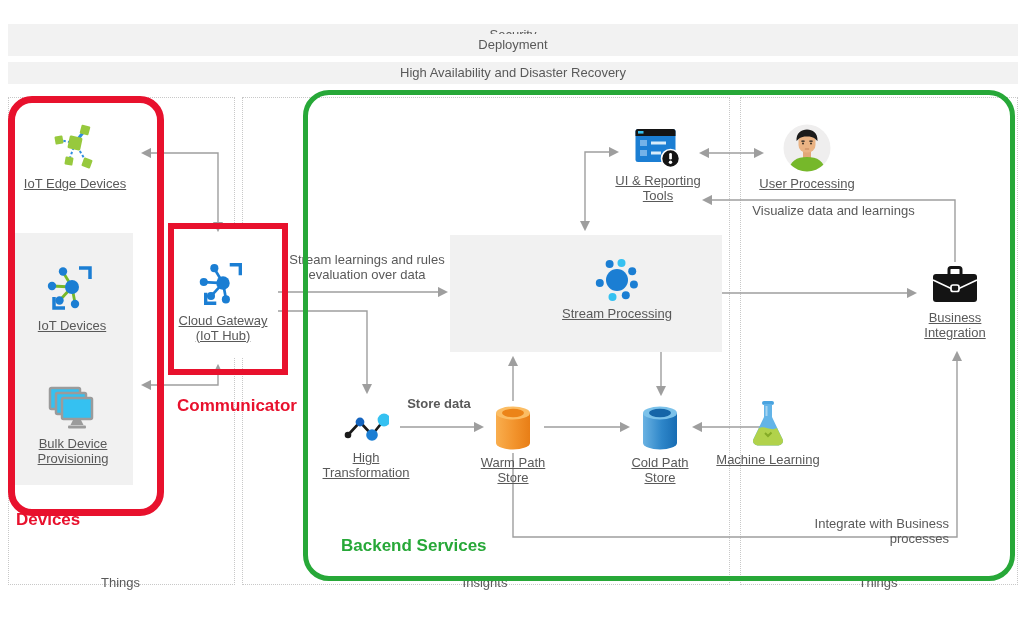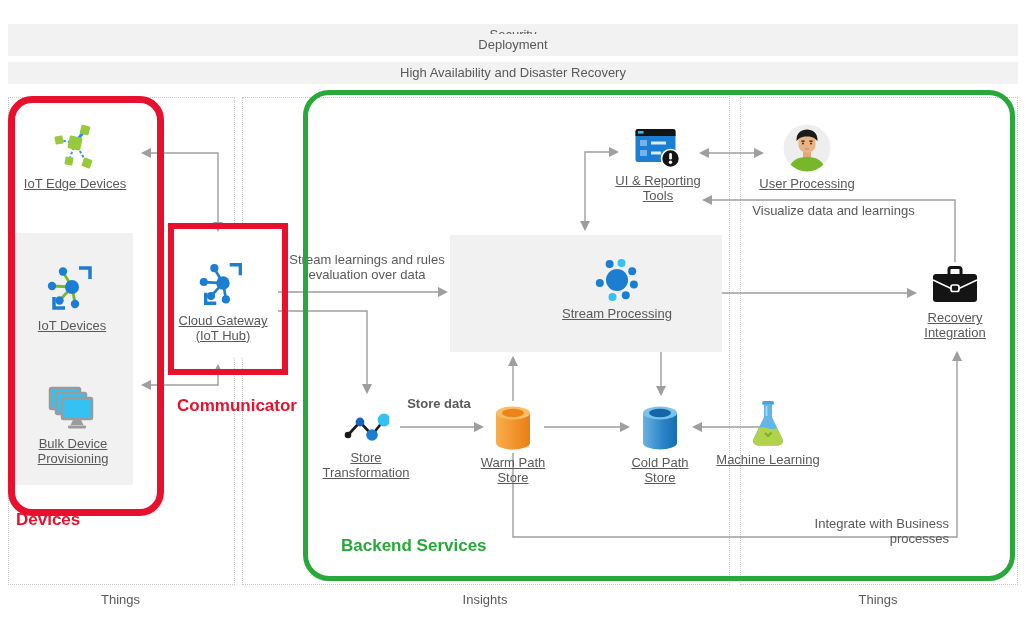--- a/index.html
+++ b/index.html
@@ -1,21 +1,21 @@
 <!DOCTYPE html>
 <html style="--red: #e8112d; --green: #27a838; --arrow_gray: #9e9e9e; --text_gray: #595959; --panel_gray: #f2f2f2; --dotted_gray: #c8c8c8; --azure_blue: #1b7ed3; --cyan: #35c1f1; --icon_green: #76b82a; --edge_green: #97c93d; --warm_orange: #f2932c; --cold_blue: #2e86c9; --icon_black: #141414;"><head>
 <meta charset="utf-8">
 <style>
   html,body{margin:0;padding:0;background:#fff;}
   #canvas{position:relative;width:1024px;height:617px;background:#fff;overflow:hidden;
           font-family:"Liberation Sans","DejaVu Sans",sans-serif;color:var(--text_gray,#595959);}
   .bar{position:absolute;left:8px;width:1010px;height:22px;background:var(--panel_gray,#f2f2f2);
        font-size:13px;line-height:22px;text-align:center;color:var(--text_gray,#595959);}
   .col{position:absolute;border:1px dotted var(--dotted_gray,#c8c8c8);z-index:1;}
-  .col-label{position:absolute;top:592px;font-size:13px;text-align:center;z-index:4;color:var(--text_gray,#595959);}
+  .col-label{position:absolute;top:575px;font-size:13px;text-align:center;z-index:4;color:var(--text_gray,#595959);}
   .graybox{position:absolute;background:#f1f1f1;z-index:2;}
   .whitebox{position:absolute;background:#fff;z-index:2;}
   .redbox{position:absolute;border:7px solid var(--red,#e8112d);border-radius:24px;z-index:5;pointer-events:none;}
   .redbox.square{border-width:6px;border-radius:0;}
   .greenbox{position:absolute;border:5px solid var(--green,#27a838);border-radius:26px;z-index:5;pointer-events:none;}
   .group-label{position:absolute;font-size:17px;font-weight:bold;z-index:6;}
   .group-label.red{color:var(--red,#e8112d);}
   .group-label.green{color:var(--green,#27a838);}
   .node{position:absolute;text-align:center;z-index:4;}
   .node svg{display:block;margin:0 auto;}
@@ -196,21 +196,21 @@
   </div>
 
   <div class="node" style="left:314px;top:408px;width:104px;">
     <svg width="46" height="38" viewBox="0 0 46 38">
       <path d="M5,27 L17,14 L29,27 L41,12" stroke="#1a1a1a" stroke-width="2.6" fill="none"></path>
       <circle cx="5" cy="27" r="3.3" fill="#1a1a1a"></circle>
       <circle cx="17" cy="14" r="4.4" fill="#1565c0"></circle>
       <circle cx="29" cy="27" r="5.8" fill="var(--azure_blue,#1b7ed3)"></circle>
       <circle cx="41" cy="12" r="6.4" fill="var(--cyan,#35c1f1)"></circle>
     </svg>
-    <div class="nlabel">Store Transformation</div>
+    <div class="nlabel">High Transformation</div>
   </div>
 
   <div class="node" style="left:473px;top:405px;width:80px;">
     <svg width="38" height="46" viewBox="0 0 38 46">
       <defs>
           <linearGradient id="wg" x1="0" x2="1" y1="0" y2="0">
         <stop offset="0" stop-color="#f9ae4e"></stop>
             <stop offset="0.55" stop-color="var(--warm_orange,#f2932c)"></stop>
             <stop offset="1" stop-color="#e87e16"></stop>
       </linearGradient>
@@ -249,21 +249,21 @@
     <div class="nlabel">Machine Learning</div>
   </div>
 
   <div class="node" style="left:913px;top:264px;width:84px;">
     <svg width="46" height="42" viewBox="0 0 46 42">
       <path d="M17,10 V5.5 a2,2 0 0 1 2,-2 h8 a2,2 0 0 1 2,2 V10" stroke="var(--icon_black,#141414)" stroke-width="3" fill="none"></path>
       <rect x="1" y="10" width="44" height="28" rx="3" fill="var(--icon_black,#141414)"></rect>
       <path d="M1,16 L19,24.5 h8 L45,16" stroke="#fff" stroke-width="1.7" fill="none"></path>
       <rect x="19" y="21" width="8" height="6.5" rx="2" fill="var(--icon_black,#141414)" stroke="#fff" stroke-width="1.7"></rect>
     </svg>
-    <div class="nlabel">Recovery Integration</div>
+    <div class="nlabel">Business Integration</div>
   </div>
 
   <div class="anno" style="left:287px;top:252px;width:160px;text-align:center;">Stream learnings and rules evaluation over data</div>
   <div class="anno" style="left:400px;top:396px;width:78px;text-align:center;font-weight:bold;">Store data</div>
   <div class="anno" style="left:730px;top:203px;width:207px;text-align:center;">Visualize data and learnings</div>
   <div class="anno" style="left:757px;top:516px;width:192px;text-align:right;">Integrate with Business processes</div>
 
   <div class="redbox" style="left:8px;top:96px;width:142px;height:406px;"></div>
   <div class="redbox square" style="left:168px;top:223px;width:108px;height:140px;"></div>
   <div class="greenbox" style="left:303px;top:90px;width:702px;height:481px;"></div>

